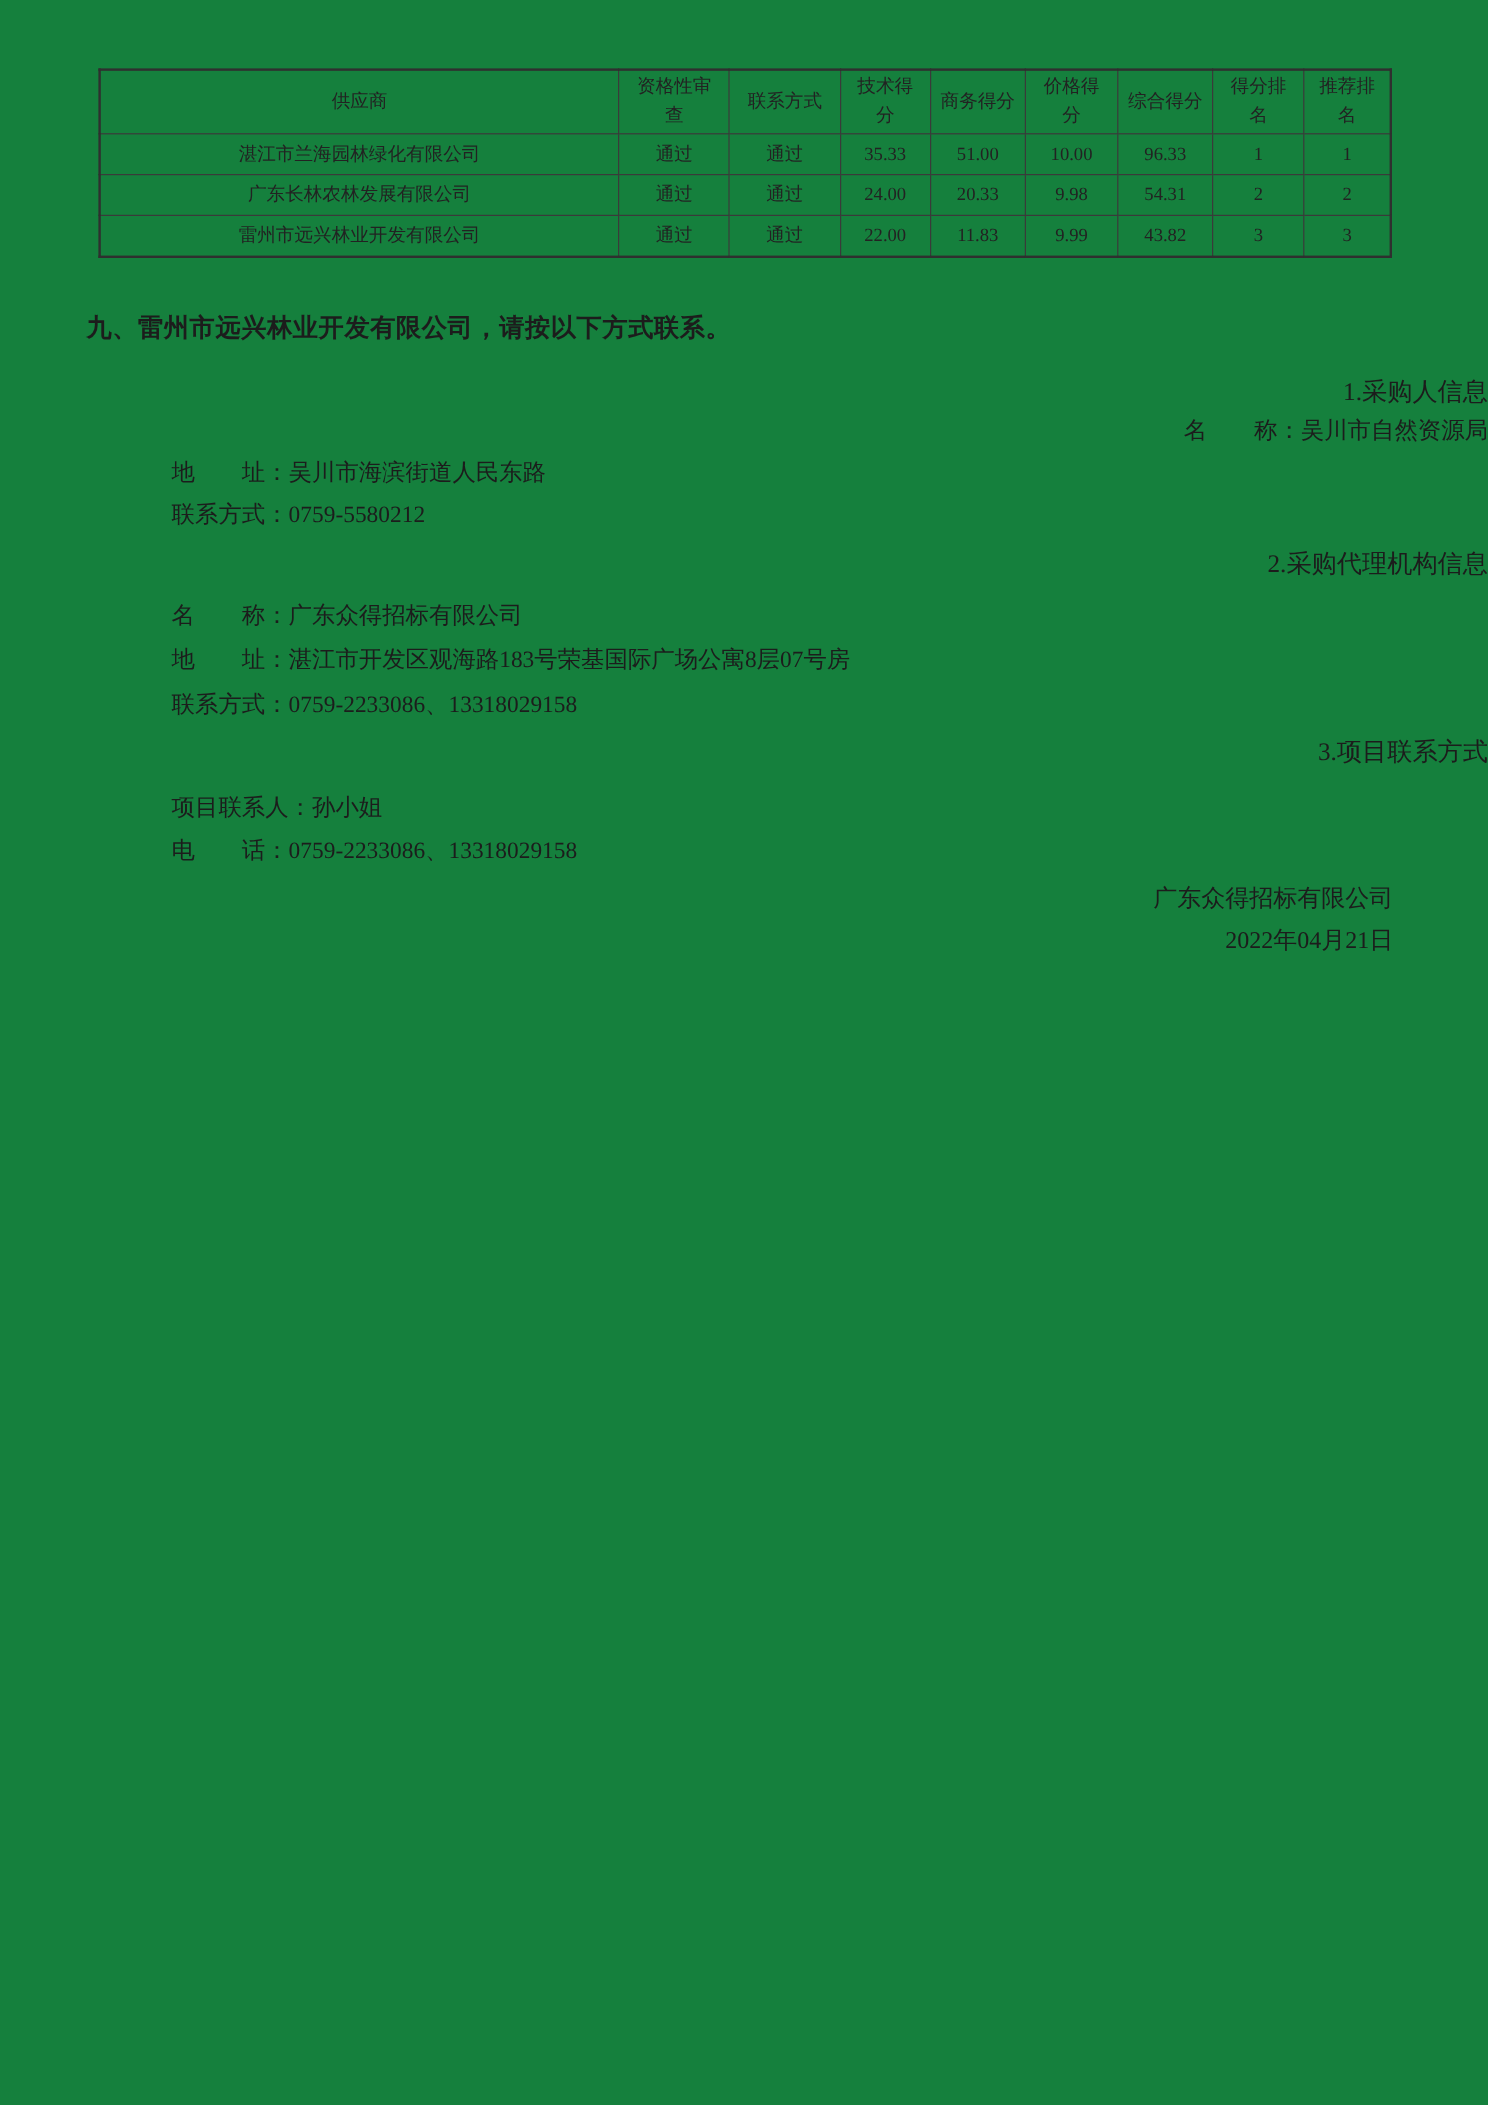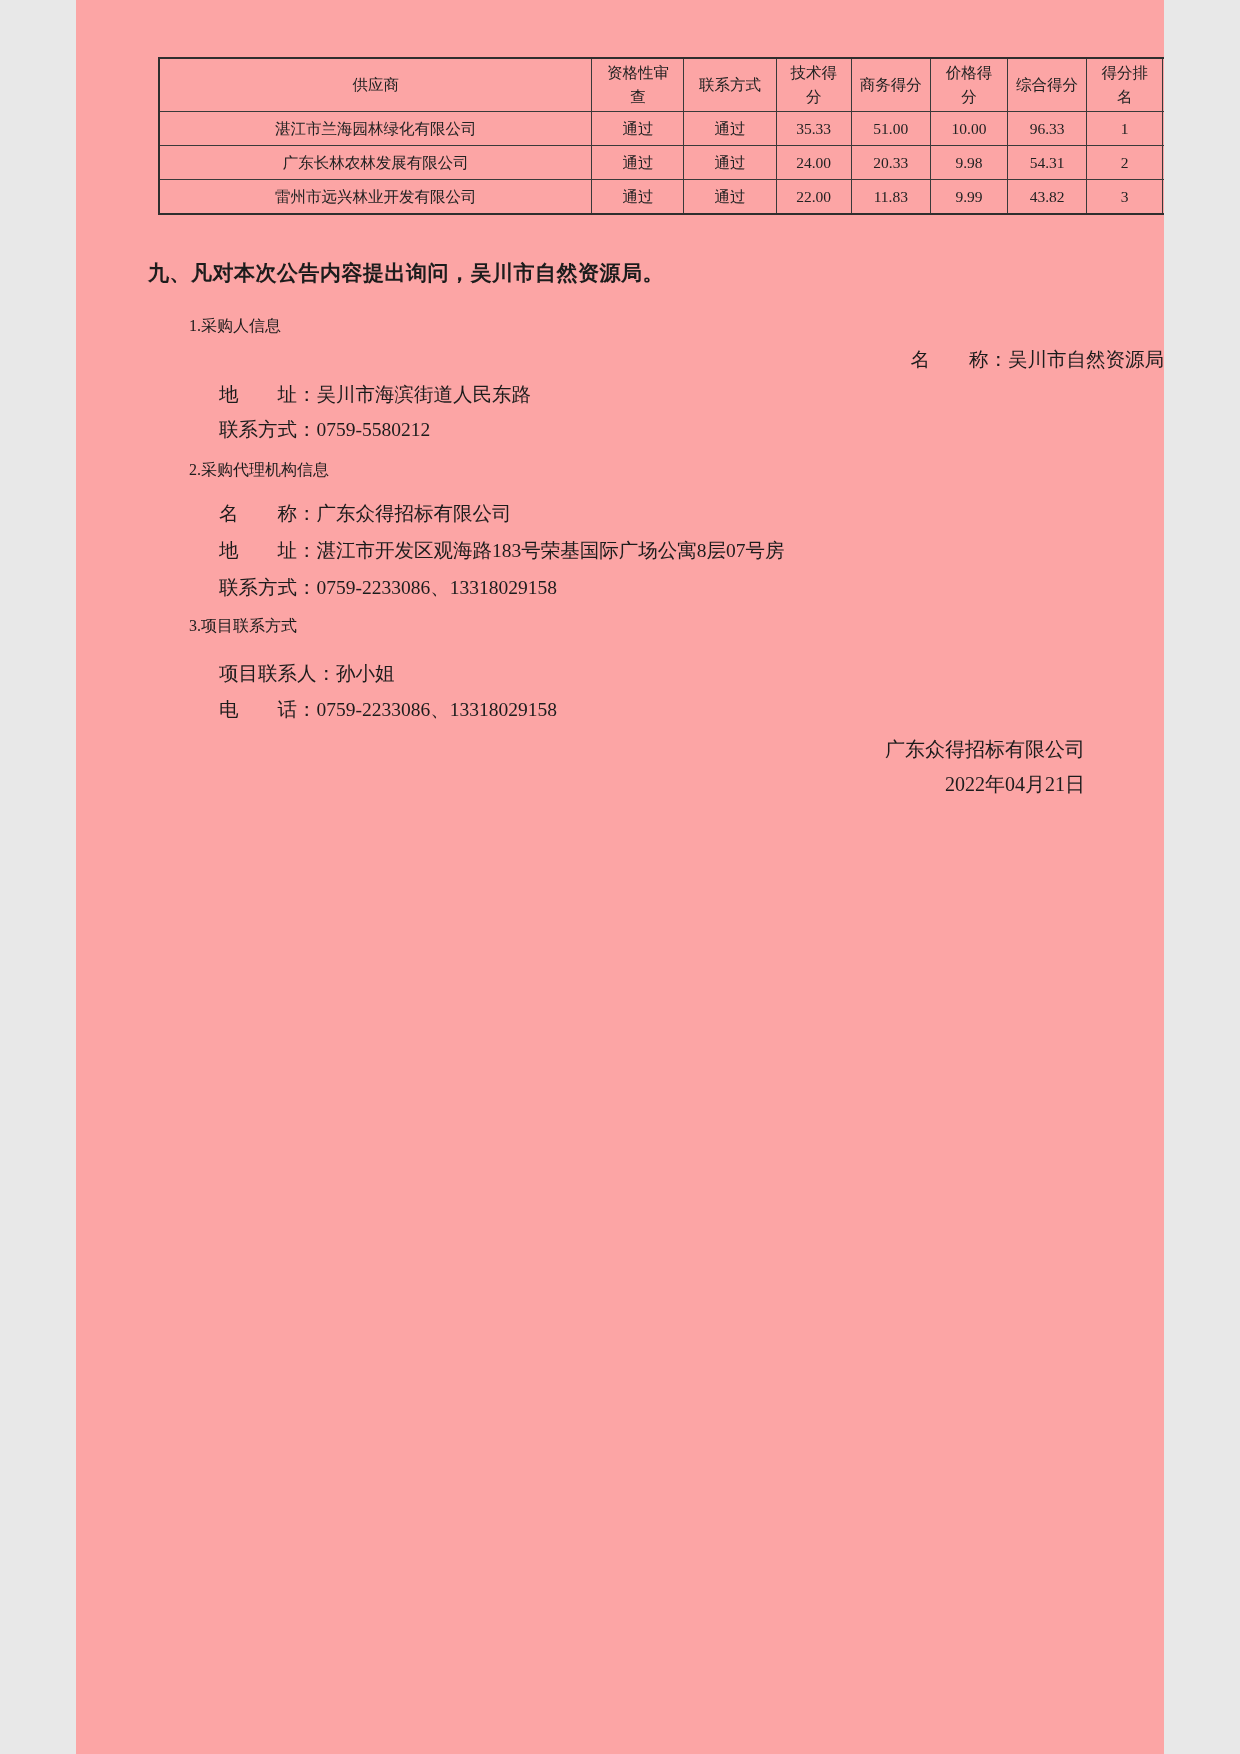--- a/index.html
+++ b/index.html
@@ -1,19 +1,19 @@
 <!DOCTYPE html>
 <html lang="zh"><head>
 <meta charset="utf-8">
 <style>
   html,body{margin:0;padding:0;background:#e8e8e8;}
   .page{
     position:relative;
-    width:1088px;height:1754px;
-    background:#fca5a5;
+    width:1240px;height:1754px;
+    background:#15803d;
     margin:0 auto;
     font-family:"Liberation Serif","DejaVu Serif",serif;
     color:#1c1c1c;
     overflow:hidden;
   }
   
   table.score{
     border-collapse:collapse;
     table-layout:fixed;
     width:1078px;
@@ -36,23 +36,24 @@
   table.score tbody td{height:29px;line-height:20px;}
   
   .heading{
     margin:43px 0 0 72px;
     font-size:21px;
     font-weight:bold;
     line-height:30px;
     letter-spacing:0.5px;
   }
   .item-head{
-    margin-left:113px;
-    font-size:16px;
+    margin-left:64px;
+    font-size:21px;
     line-height:28px;
+    text-align:right;
   }
   .detail{
     margin-left:143px;
     font-size:19.5px;
     line-height:28px;
   }
   .mt24{margin-top:24px;} .mt12{margin-top:12px;} .mt10{margin-top:10px;}
   .mt6{margin-top:6px;text-align:right;}   .mt7{margin-top:7px;}   .mt5{margin-top:16px;}
   .mt9{margin-top:9px;}   .mt4{margin-top:20px;}   .mt8{margin-top:8px;}
   .mt11{margin-top:11px;}
@@ -123,21 +124,21 @@
         <td>22.00</td>
         <td>11.83</td>
         <td>9.99</td>
         <td>43.82</td>
         <td>3</td>
         <td>3</td>
       </tr>
     </tbody>
   </table>
 
-  <div class="heading">九、凡对本次公告内容提出询问，吴川市自然资源局。</div>
+  <div class="heading">九、雷州市远兴林业开发有限公司，请按以下方式联系。</div>
 
   <div>
     <div class="item-head mt24">1.采购人信息</div>
     <div class="detail mt6"><span>名　　称：</span><span>吴川市自然资源局</span></div>
     <div class="detail mt7"><span>地　　址：</span><span>吴川市海滨街道人民东路</span></div>
     <div class="detail mt7"><span>联系方式：</span><span>0759-5580212</span></div>
   </div>
 
   <div>
     <div class="item-head mt12">2.采购代理机构信息</div>

